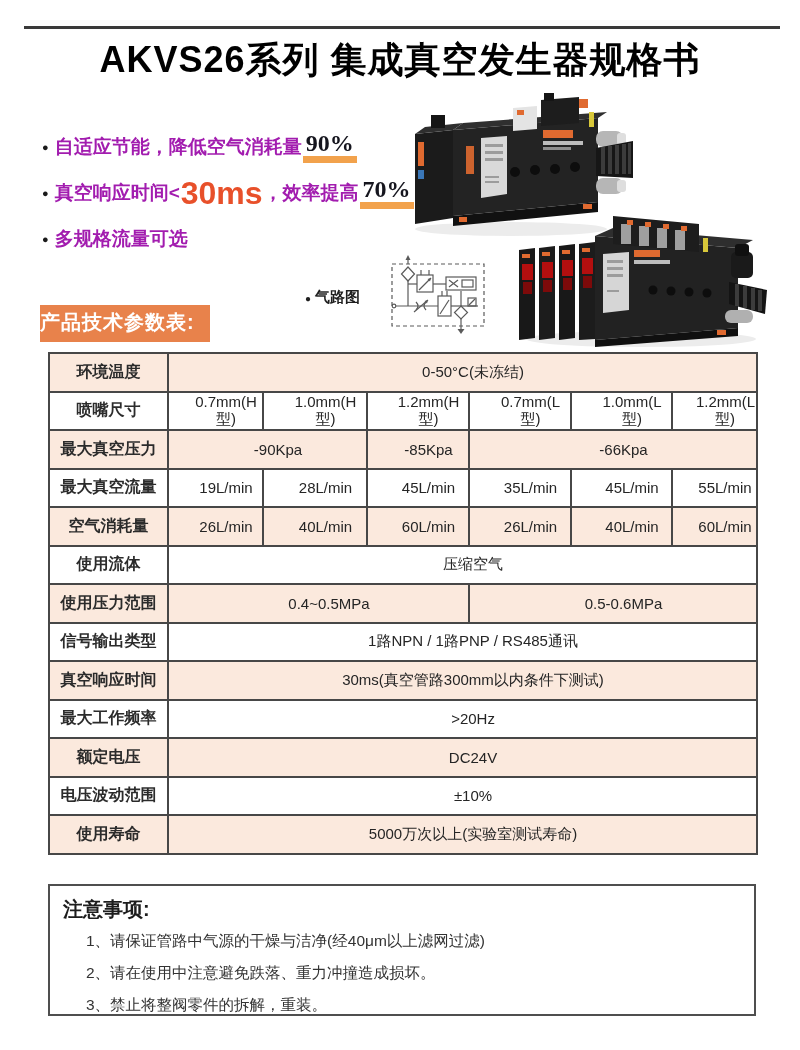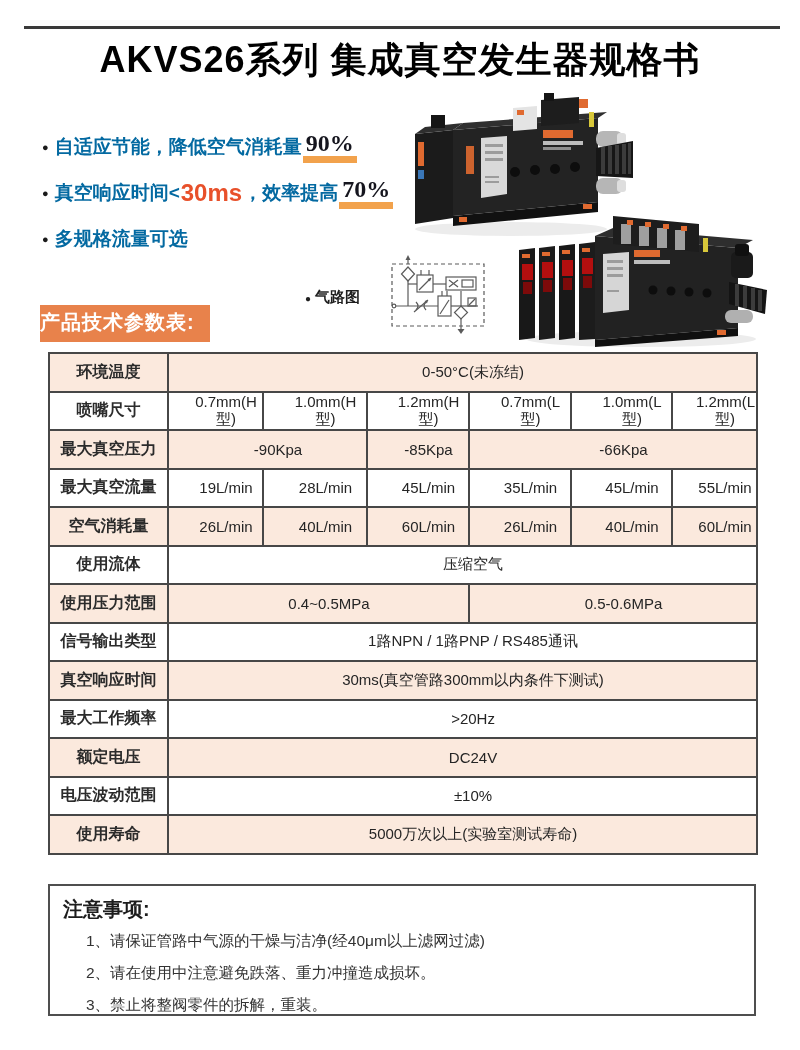--- a/index.html
+++ b/index.html
@@ -51,24 +51,24 @@
     white-space: nowrap;
   }
   .features .dot {
     font-size: 11px;
     margin-right: 6px;
     color: #1a1a1a;
   }
   .features .ftext {
     font-size: 19px;
     font-weight: bold;
-    color: #0369a1;
+    color: #a21caf;
   }
   .features .accent {
-    font-size: 24px;
+    font-size: 32px;
     font-weight: bold;
     color: #e8502a;
     margin: 16px 1px;
   }
   .features .big {
     font-family: "Liberation Serif", "DejaVu Serif", serif;
     font-size: 24px;
     font-weight: bold;
     color: #15151e;
     line-height: 1.0;

